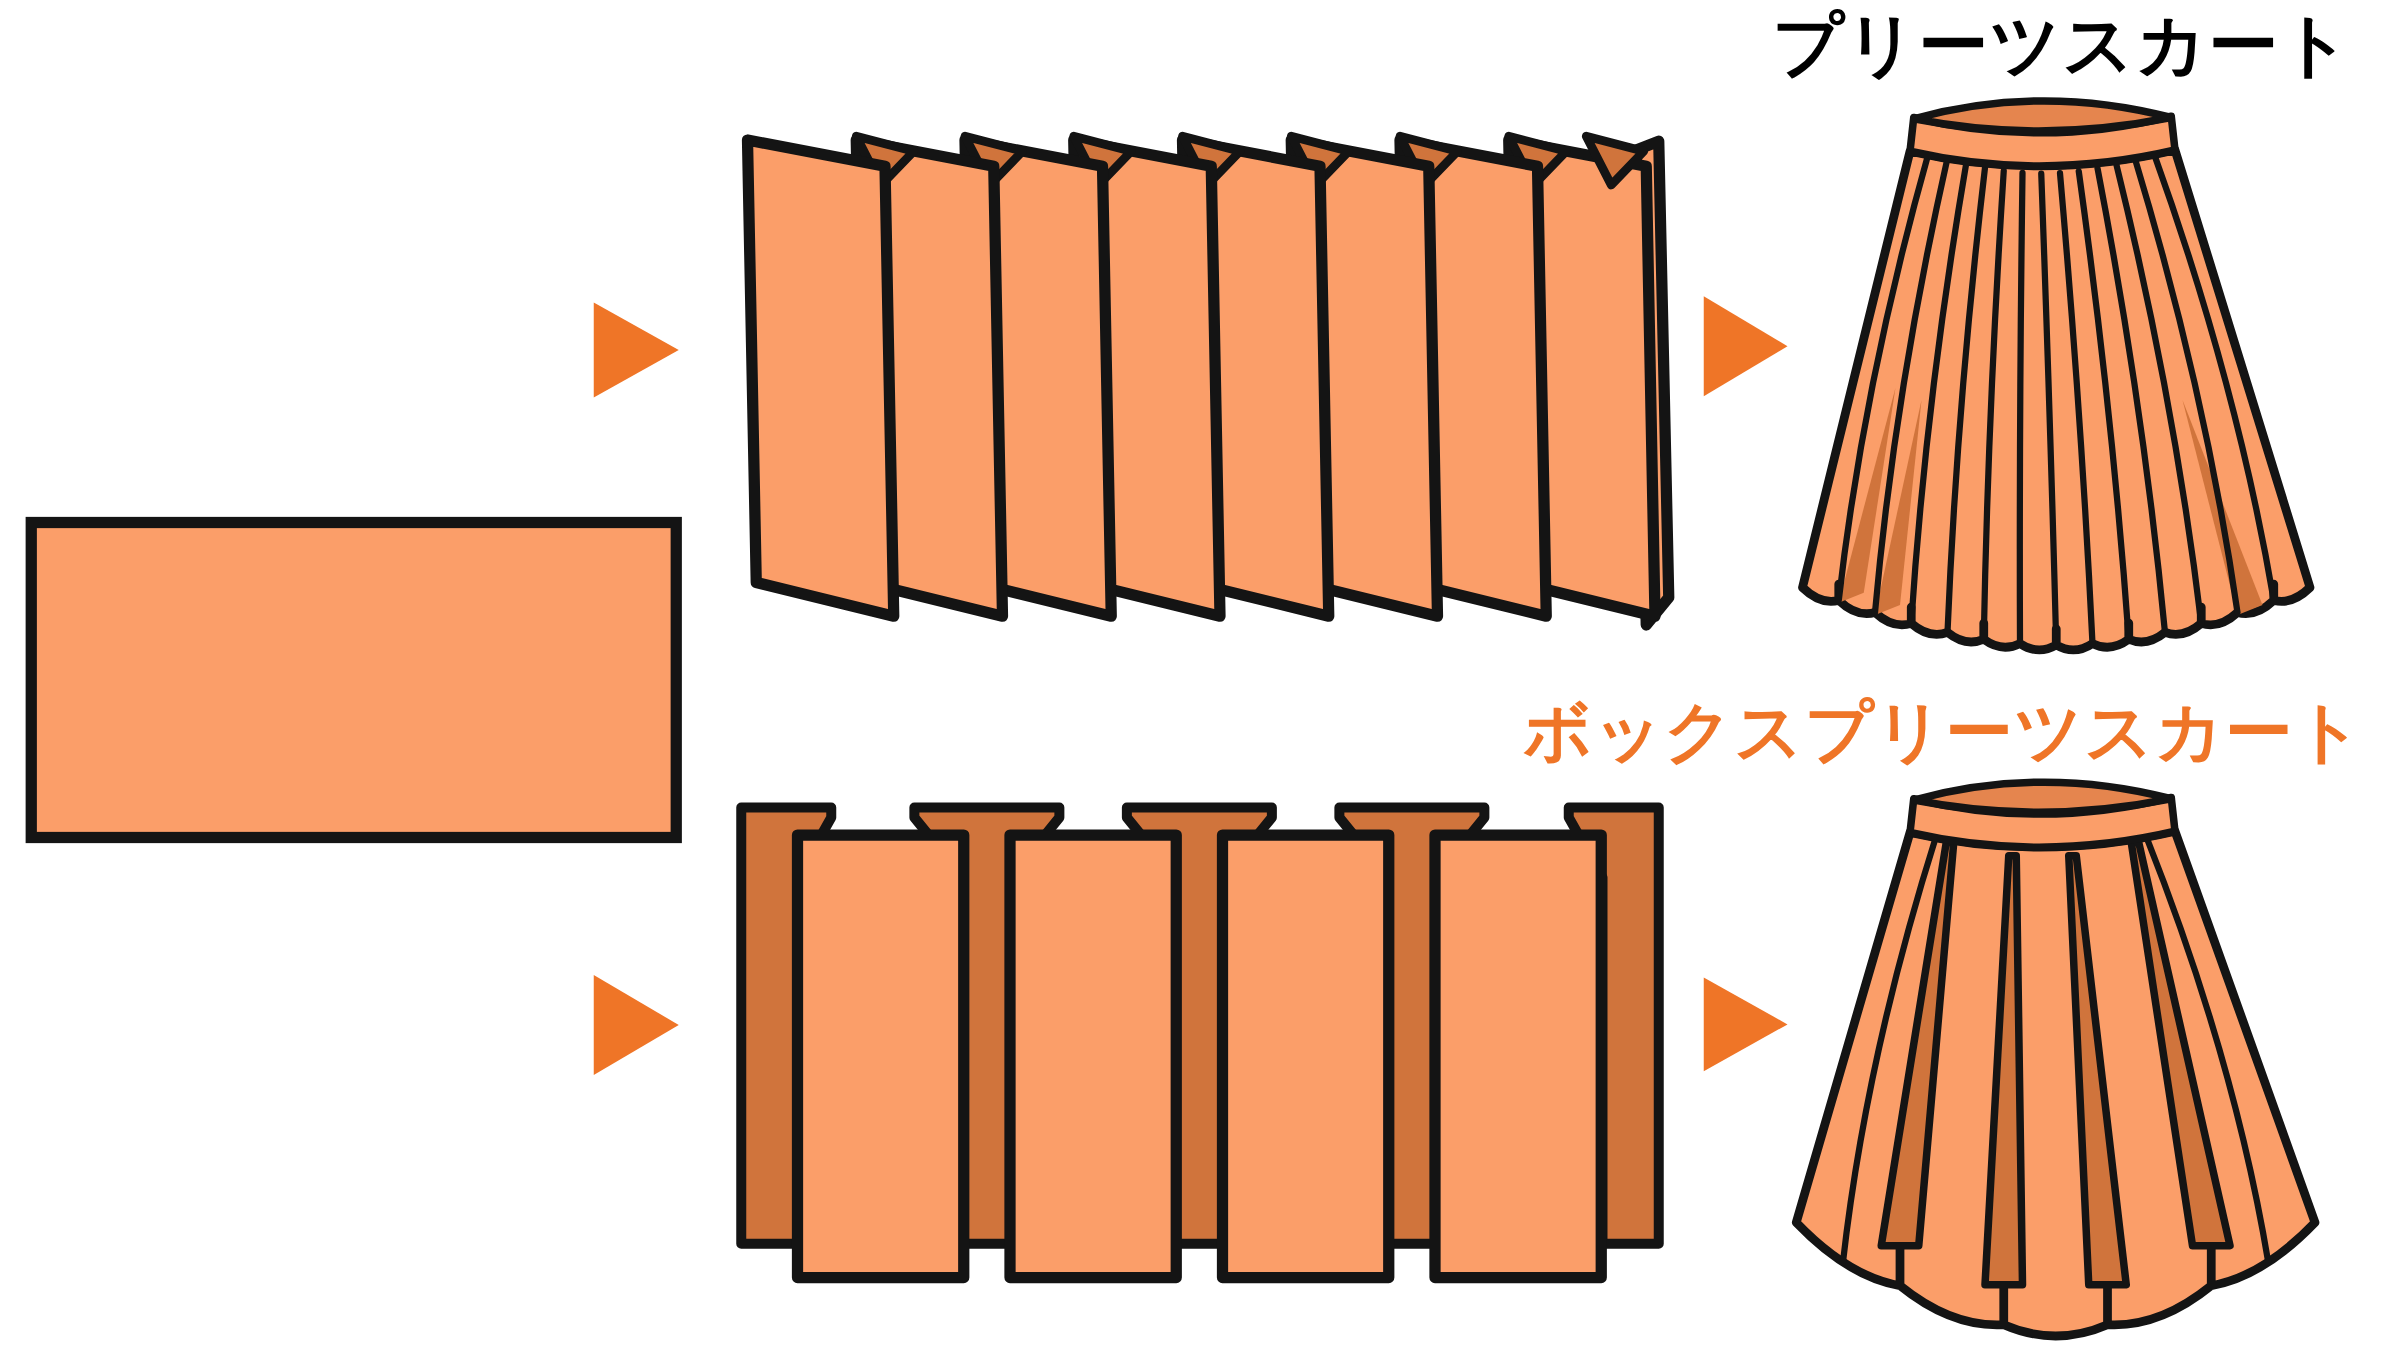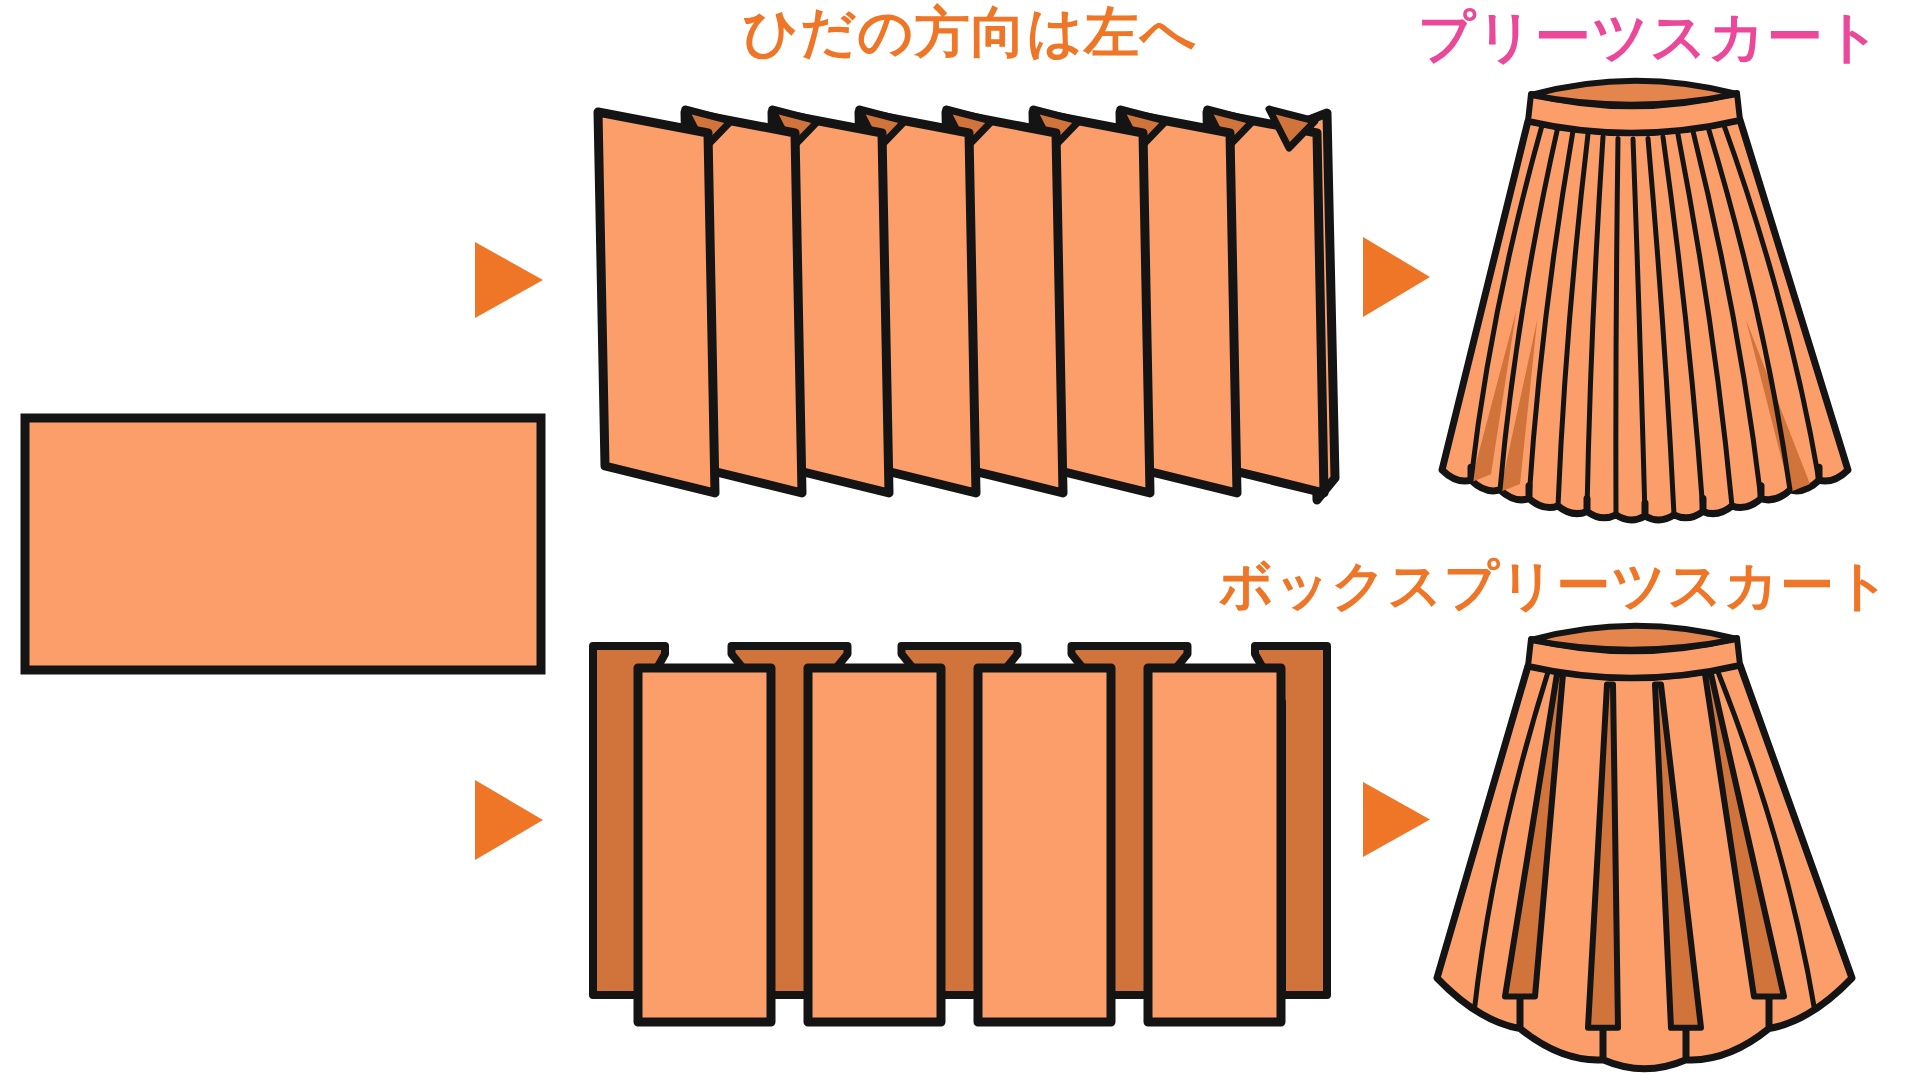--- a/index.html
+++ b/index.html
@@ -78,16 +78,15 @@
         <path d="M 1549,668.7363324979268 Q 1492.637,847.3647838086503 1474.35,1009.9932351193737" fill="none" stroke="#141414" stroke-width="5" stroke-linecap="round"></path>
         <path d="M 1717,669.3539938279981 Q 1787.623,847.6736144736859 1814.65,1009.9932351193737" fill="none" stroke="#141414" stroke-width="5" stroke-linecap="round"></path>
         <polygon points="1557.0,674.0 1563.0,674.0 1535.0,996.5 1505.0,996.5" fill="#D0743C" stroke="#141414" stroke-width="6" stroke-linejoin="round"></polygon>
         <polygon points="1607.0,684.6 1613.0,684.6 1618.0,1027.8 1588.0,1027.8" fill="#D0743C" stroke="#141414" stroke-width="6" stroke-linejoin="round"></polygon>
         <polygon points="1655.0,684.6 1661.0,684.6 1701.0,1027.8 1671.0,1027.8" fill="#D0743C" stroke="#141414" stroke-width="6" stroke-linejoin="round"></polygon>
         <polygon points="1705.0,674.0 1711.0,674.0 1784.0,996.5 1754.0,996.5" fill="#D0743C" stroke="#141414" stroke-width="6" stroke-linejoin="round"></polygon>
         <path d="M 1531,639 L 1528,666 Q 1633,690 1740,665 L 1737,638 Q 1633,664 1531,639 Z" fill="#FB9E69" stroke="#141414" stroke-width="6" stroke-linejoin="round"></path>
         <path d="M 1531,640 Q 1633,612 1737,639 Q 1633,660 1531,640 Z" fill="#E5854E" stroke="#141414" stroke-width="6" stroke-linejoin="round"></path>
       </g>
     </svg>
-  <div class="cap cap-top" style="color: rgb(239, 117, 39);">ひだの方向は左へ</div>
-  <div class="cap cap-knife" style="color: #ec4899;">プリーツスカート</div>
+  <div class="cap cap-knife" style="color: #000000;">プリーツスカート</div>
   <div class="cap cap-box" style="color: rgb(239, 117, 39);">ボックスプリーツスカート</div>
 </div>
 
 </body></html>

